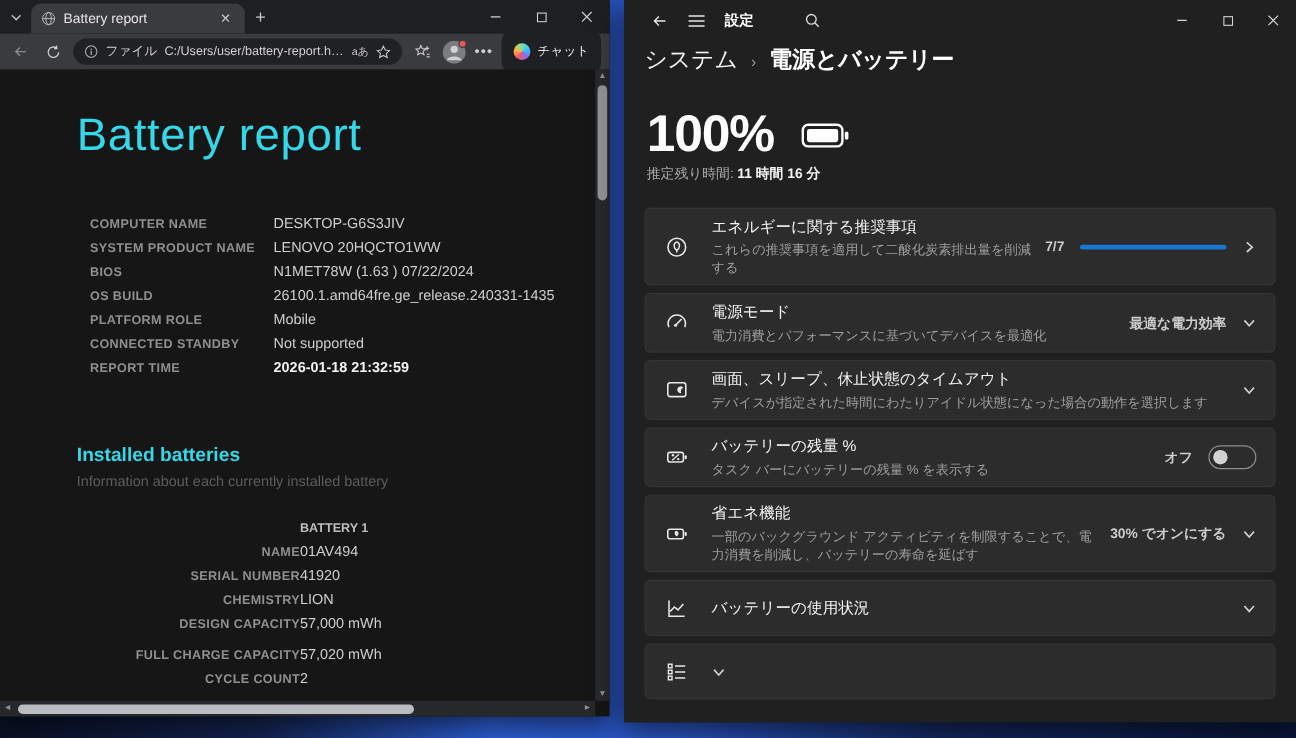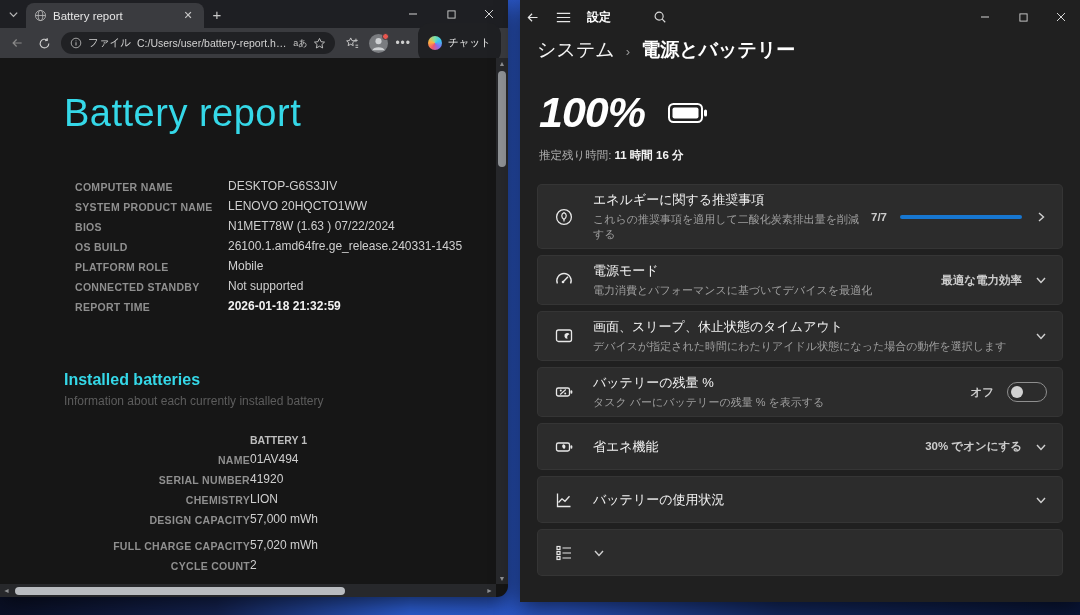--- a/index.html
+++ b/index.html
@@ -5,21 +5,21 @@
   * { margin:0; padding:0; box-sizing:border-box; }
   html,body { width:1080px; height:615px; overflow:hidden; }
   body {
     font-family:"Liberation Sans", sans-serif;
     background:linear-gradient(90deg,#0a1026 0%,#14224f 20%,#2c5ed2 38%,#2a55c4 52%,#142a63 72%,#0a1638 100%);
     position:relative; color:#e6e6e6;
   }
   svg { display:block; }
 
   
-  .browser { position:absolute; left:0; top:0; width:508px; height:597px; background:#151515; box-shadow:0 6px 22px rgba(0,0,0,.6);border-radius:11px; }
+  .browser { position:absolute; left:0; top:0; width:508px; height:597px; background:#151515; box-shadow:0 6px 22px rgba(0,0,0,.6); }
   .tabbar { height:28px; background:#1e1f23; display:flex; align-items:flex-end; }
   .tab-search { width:26px; height:28px; display:flex; align-items:center; justify-content:center; color:#b9b9b9; }
   .tab { margin-top:3px; height:25px; width:178px; background:#3a3b3f; border-radius:8px 8px 0 0; display:flex; align-items:center; gap:6px; padding:0 8px; }
   .tab-title { flex:1; font-size:11.5px; color:#e6e6e6; white-space:nowrap; overflow:hidden; text-overflow:ellipsis; }
   .tab-close { color:#c9c9c9; font-size:11px; width:16px; height:16px; display:flex; align-items:center; justify-content:center; border-radius:3px; }
   .newtab { width:26px; height:28px; display:flex; align-items:center; justify-content:center; color:#c9c9c9; font-size:15px; }
   .tab-spacer { flex:1; }
   .wctrl { display:flex; align-self:stretch; }
   .wbtn { width:38px; display:flex; align-items:center; justify-content:center; color:#d4d4d4; }
   .toolbar { height:30px; background:#3a3b3f; display:flex; align-items:center; padding:0 7px; gap:7px; }
@@ -55,32 +55,32 @@
   .vthumb { position:absolute; top:13px; left:2px; width:8px; height:96px; background:#909396; border-radius:5px; }
   .sarr { color:#8e9093; font-size:7px; line-height:11px; }
   .vscroll .sarr.down { position:absolute; bottom:0; }
   .hscroll { position:absolute; left:0; bottom:0; right:12px; height:13px; background:#27282b; }
   .hthumb { position:absolute; left:15px; top:2.5px; height:8px; width:330px; background:#b9bcc0; border-radius:4px; }
   .hscroll .sarr { position:absolute; top:1px; }
   .hscroll .sarr.left { left:3px; } .hscroll .sarr.right { right:3px; }
 
   
   .settings { position:absolute; left:520px; top:0; width:560px; height:602px; background:#202020; overflow:hidden; box-shadow:0 6px 22px rgba(0,0,0,.6); }
-  .s-titlebar { height:34px; display:flex; align-items:center; padding-left:5px; gap:16px; }
+  .s-titlebar { height:34px; display:flex; align-items:center; padding-left:22px; gap:16px; }
   .s-title { font-size:12px; font-weight:700; color:#fff; }
   .s-search { margin-left:26px; }
   .s-spacer { flex:1; }
   .s-breadcrumb { display:flex; align-items:center; gap:11px; padding-left:17px; margin-top:3px; }
   .bc-parent { font-size:19px; font-weight:400; color:#f5f5f5; }
   .bc-sep { font-size:13px; color:#9a9a9a; padding-top:2px; }
   .bc-current { font-size:19px; font-weight:700; color:#fff; }
   .s-battery { margin:25px 0 0 19px; }
   .s-batt-row { display:flex; align-items:center; gap:22px; }
-  .s-percent { font-size:43px; font-weight:600; color:#fff; letter-spacing:-1px;font-style:italic; }
-  .s-remaining { margin-top:11px; font-size:11.5px; color:#ababab; }
+  .s-percent { font-size:43px; font-weight:600; color:#fff; letter-spacing:-1px; }
+  .s-remaining { font-size:11.5px; color:#ababab; }
   .s-remaining b { color:#f5f5f5; font-weight:700; margin-left:3px; }
 
   .s-cards { margin:21px 17px 0 17px; }
   .card { min-height:47px; background:#2c2c2c; border:1px solid rgba(255,255,255,.045); border-radius:5px; display:flex; align-items:center; padding:6px 15px 6px 16px; margin-bottom:6px; }
   .card-icon { width:20px; margin-right:19px; flex:none; }
   .card-text { flex:1; min-width:0; padding-right:10px; }
   .card-title { font-size:13px; color:#f3f3f3; }
   .card-sub { font-size:11px; color:#9f9f9f; margin-top:3px; }
   .card-trail { display:flex; align-items:center; gap:13px; flex:none; }
   .trail-text { font-size:11.5px; color:#cccccc; white-space:nowrap;font-weight:bold; }
@@ -381,20 +381,21 @@
     </div>
 
     <div class="card">
       <svg class="card-icon" width="20" height="20" viewBox="0 0 20 20">
           <rect x="2.5" y="6" width="13" height="8" rx="1.8" stroke="#e8e8e8" stroke-width="1.3" fill="none"></rect>
           <rect x="16.5" y="8.3" width="1.8" height="3.4" rx="0.9" fill="#e8e8e8"></rect>
           <path d="M9.2 7.2 C11.8 7.6 12.2 10.4 10 12 C7.8 10.6 7.6 8.2 9.2 7.2 Z" fill="#e8e8e8"></path>
         </svg>
       <div class="card-text">
         <div class="card-title">省エネ機能</div>
+        <div class="card-sub">一部のバックグラウンド アクティビティを制限することで、電力消費を削減し、バッテリーの寿命を延ばす</div>
       </div>
       <div class="card-trail">
         <span class="trail-text">30% でオンにする</span>
         <svg class="chev" width="12" height="12" viewBox="0 0 12 12">
             <path d="M2 4 L6 8.5 L10 4" stroke="#d0d0d0" stroke-width="1.4" fill="none"></path>
           </svg>
       </div>
     </div>
 
     <div class="card">

